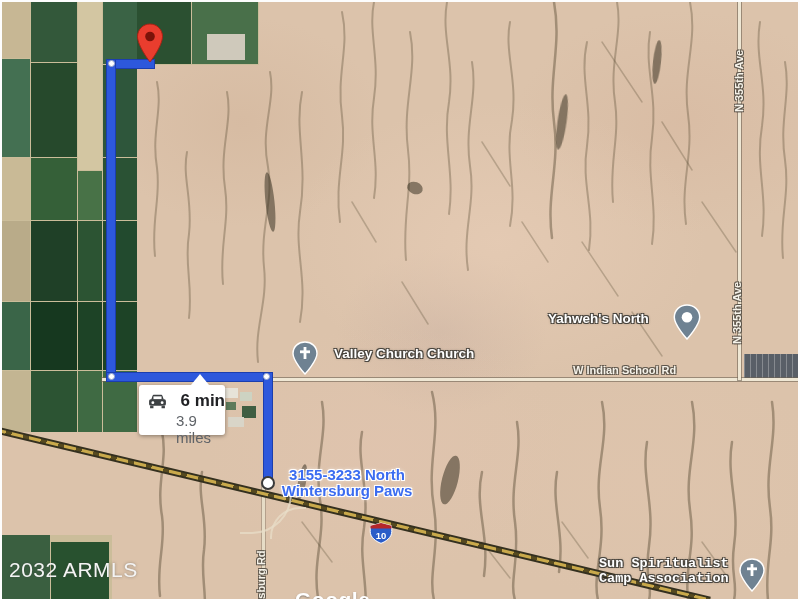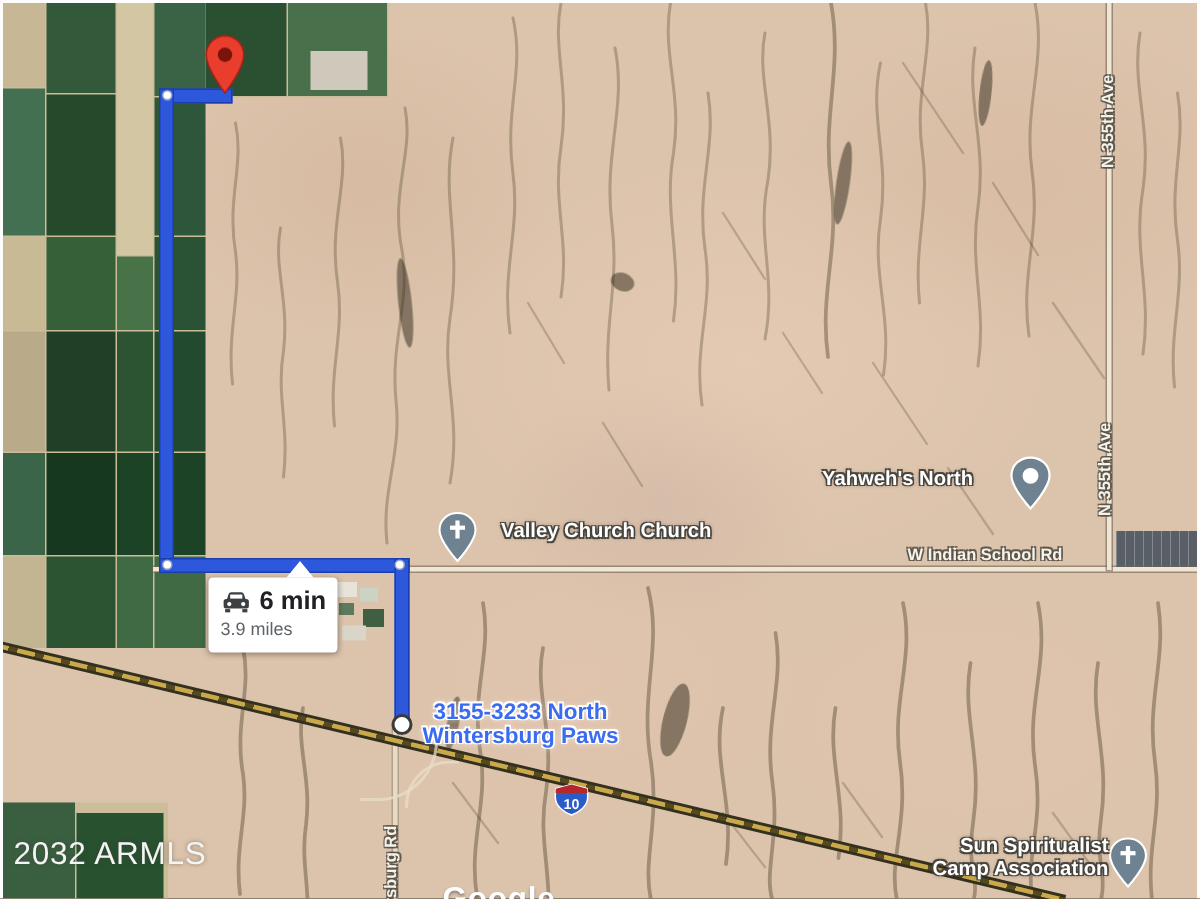--- a/index.html
+++ b/index.html
@@ -60,33 +60,33 @@
     color:#f6f3ea;font-size:11px;font-weight:bold;white-space:nowrap;
     text-shadow:-1px -1px 0 rgba(90,83,73,.9),1px -1px 0 rgba(90,83,73,.9),
                 -1px 1px 0 rgba(90,83,73,.9),1px 1px 0 rgba(90,83,73,.9);
   }
   .vert{transform:rotate(-90deg);transform-origin:0 0;}
   .dest{
     color:#3b6cf0;font-size:15px;font-weight:bold;text-align:center;line-height:1.06;
     text-shadow:-1px -1px 0 #fff,1px -1px 0 #fff,-1px 1px 0 #fff,1px 1px 0 #fff,0 0 4px #fff;
     white-space:nowrap;
   }
-  .center{text-align:right;}
+  .center{text-align:left;font-family:Liberation Mono, monospace;}
   
   .bubble{
     left:137px;top:383px;width:86px;height:50px;background:#fff;border-radius:3px;
     box-shadow:0 1px 4px rgba(0,0,0,.4);z-index:7;
   }
   .bubble::before{
     content:'';position:absolute;top:-11px;left:52px;width:0;height:0;
     border-left:9px solid transparent;border-right:9px solid transparent;border-bottom:11px solid #fff;
   }
-  .bubRow{display:flex;align-items:center;gap:5px;padding:6px 0 0 8px;}
+  .bubRow{display:flex;align-items:center;gap:5px;padding:6px 0 0 8px;justify-content:space-between;}
   .bubTime{font-size:17px;font-weight:bold;color:#202124;}
-  .bubDist{font-size:12px;color:#5f6368;padding:1px 0 0 8px;}
+  .bubDist{font-size:15px;color:#5f6368;padding:1px 0 0 8px;margin-left:29px;}
   
   .armls{left:7px;top:556px;color:#f4f4f4;font-size:21px;letter-spacing:.5px;
          text-shadow:0 0 3px rgba(60,60,60,.5);}
   .glogo{left:293px;top:586px;color:#fff;font-size:21px;font-weight:bold;letter-spacing:.5px;
          text-shadow:0 1px 2px rgba(80,80,80,.6);}
   .z1{z-index:1}.z2{z-index:2}.z3{z-index:3}.z4{z-index:4}.z5{z-index:5}.z6{z-index:6}.z8{z-index:8}
 </style>
 </head>
 <body>
 
@@ -231,21 +231,21 @@
     <path d="M12 1 L1.5 3.8 L1.4 6.6 L22.6 6.6 L22.5 3.8 Z" fill="#b5272a"></path>
     <text x="12" y="17" text-anchor="middle" font-size="9.5" font-weight="bold" fill="#fff" font-family="Liberation Sans, sans-serif">10</text>
   </svg>
 
   <div class="abs mlabel z6" style="left:332px;top:344px">Valley Church Church</div>
   <div class="abs mlabel z6" style="left:546px;top:309px">Yahweh's North</div>
   <div class="abs z6 center" style="left:597px;top:554px;width:140px">
     <div class="mlabel">Sun Spiritualist</div>
     <div class="mlabel">Camp Association</div>
   </div>
-  <div class="abs rlabel z6" style="left:603px;top:362px">W Indian School Rd</div>
+  <div class="abs rlabel z6" style="left:571px;top:362px">W Indian School Rd</div>
   <div class="abs rlabel vert z6" style="left:731px;top:110px">N 355th Ave</div>
   <div class="abs rlabel vert z6" style="left:729px;top:342px">N 355th Ave</div>
   <div class="abs rlabel vert z6" style="left:253px;top:601px">rsburg Rd</div>
 
   <div class="abs dest z6" style="left:270px;top:465px;width:150px">
     <div>3155-3233 North</div>
     <div>Wintersburg Paws</div>
   </div>
 
   <div class="abs bubble">

